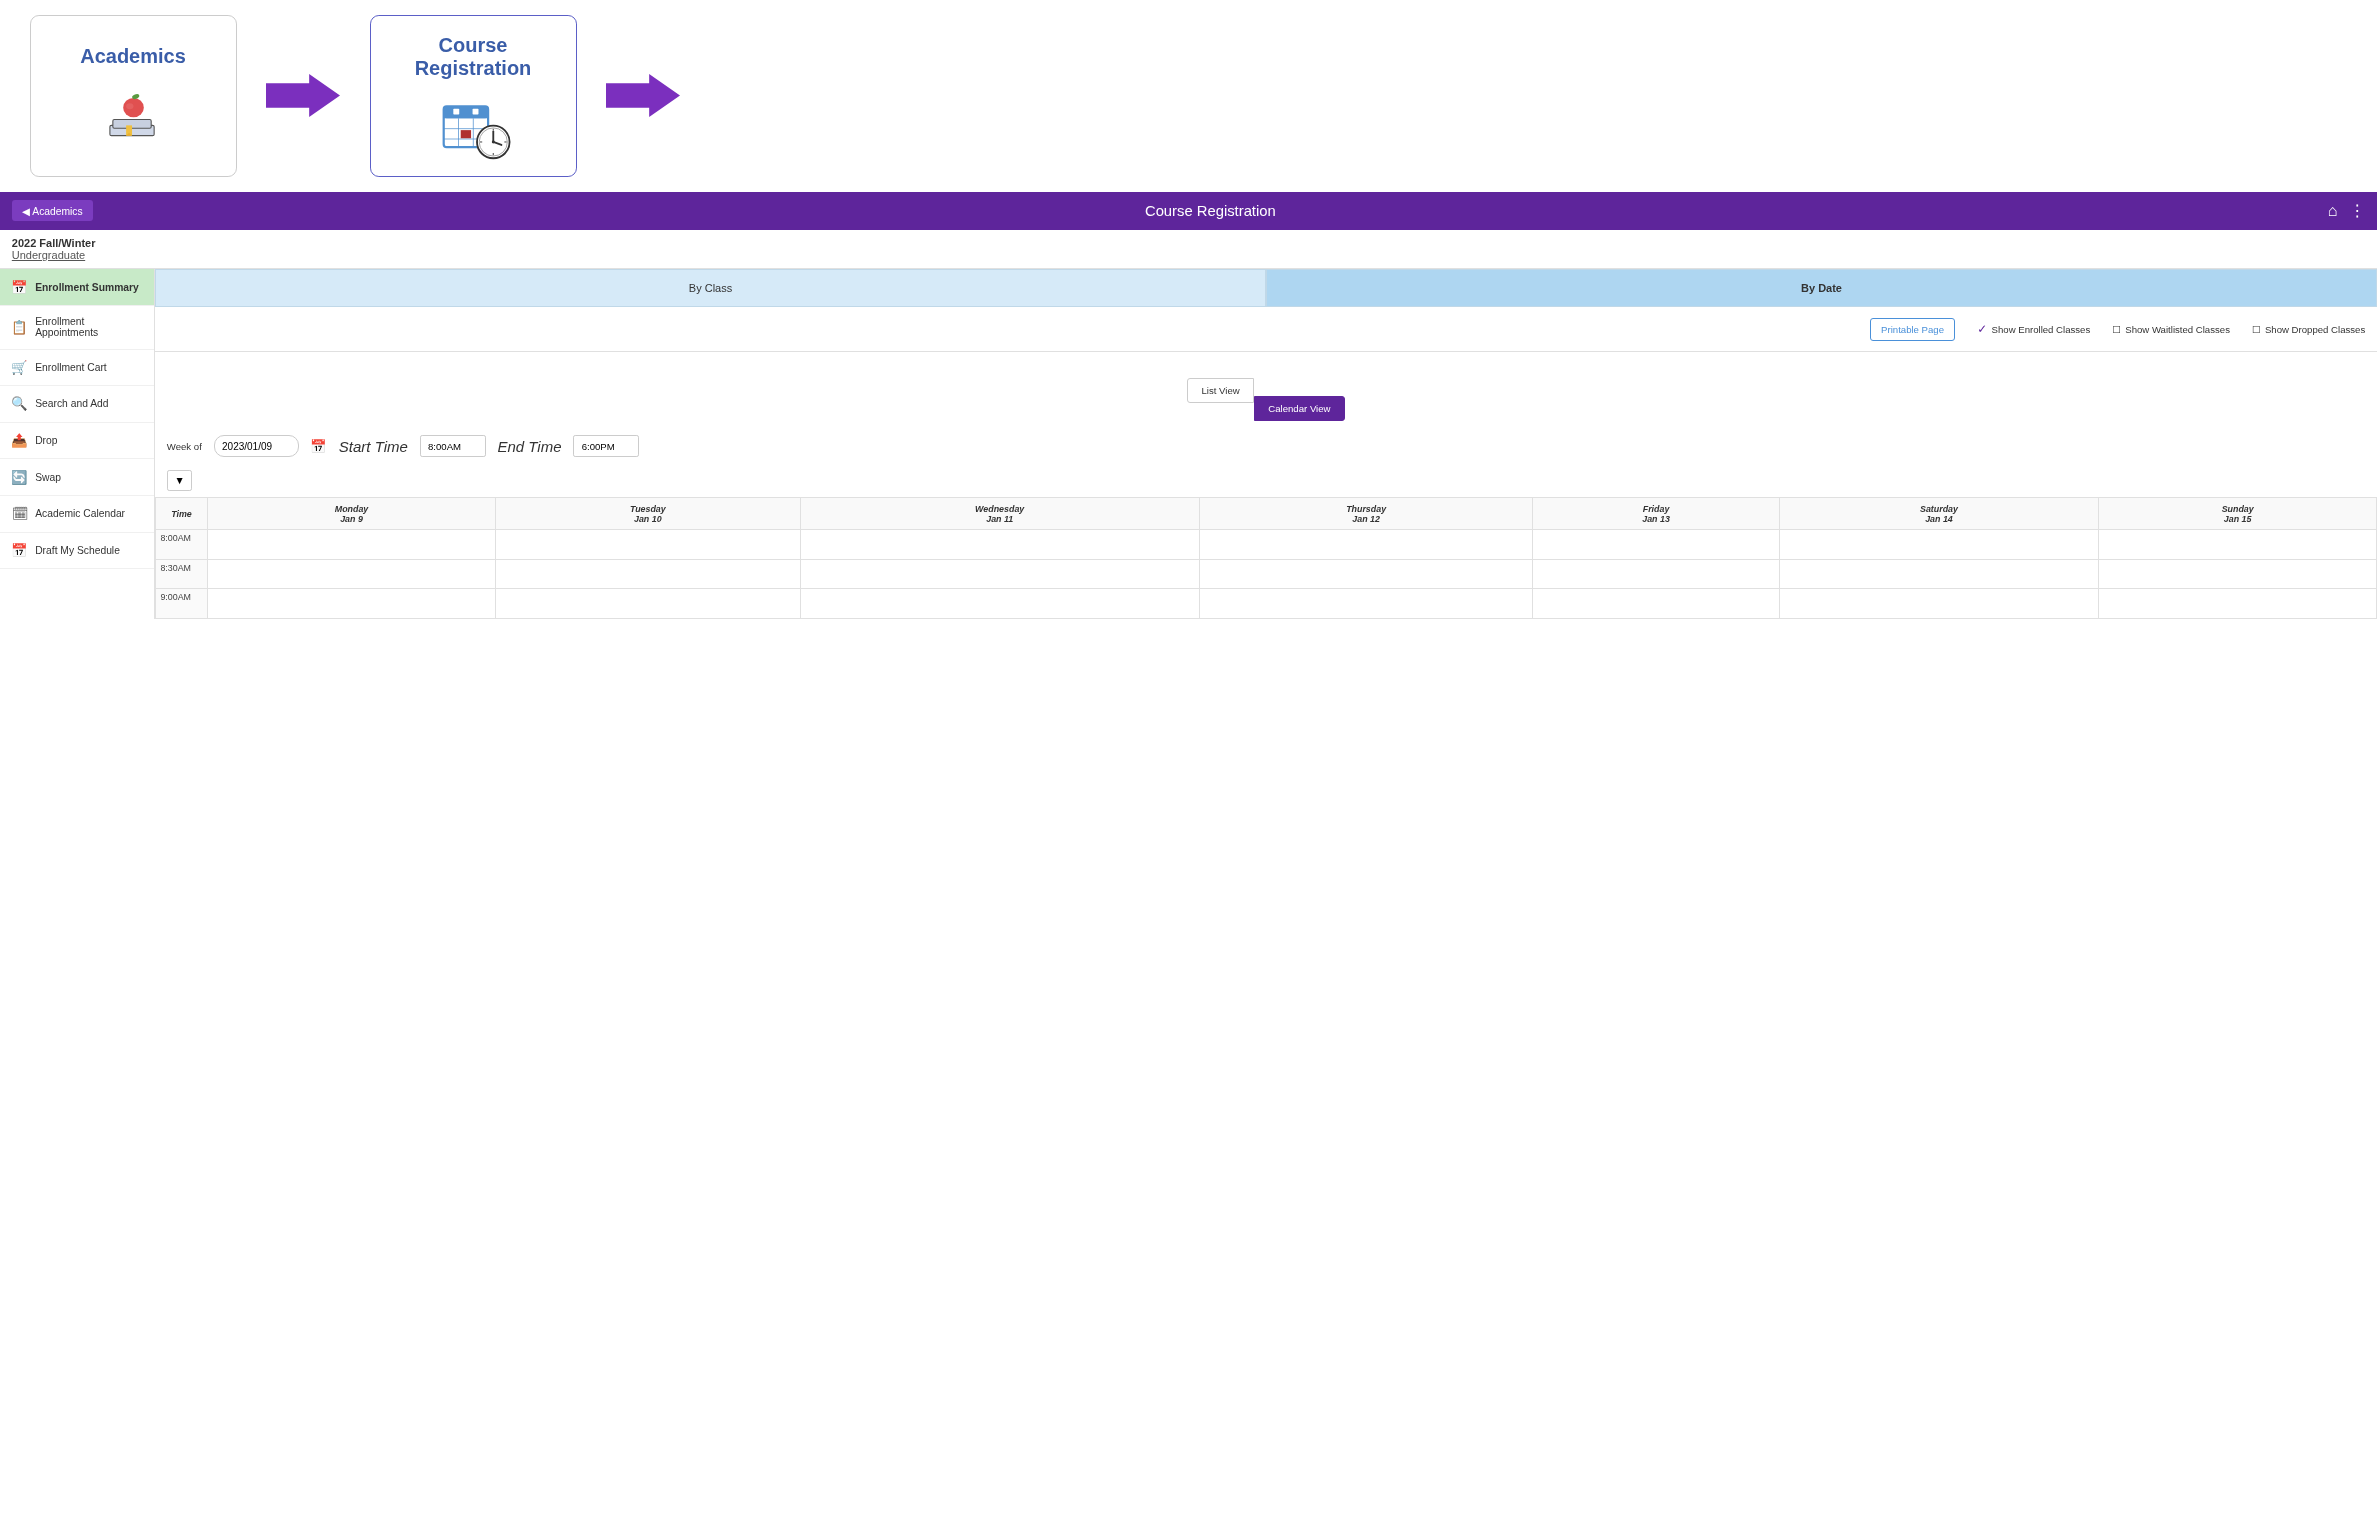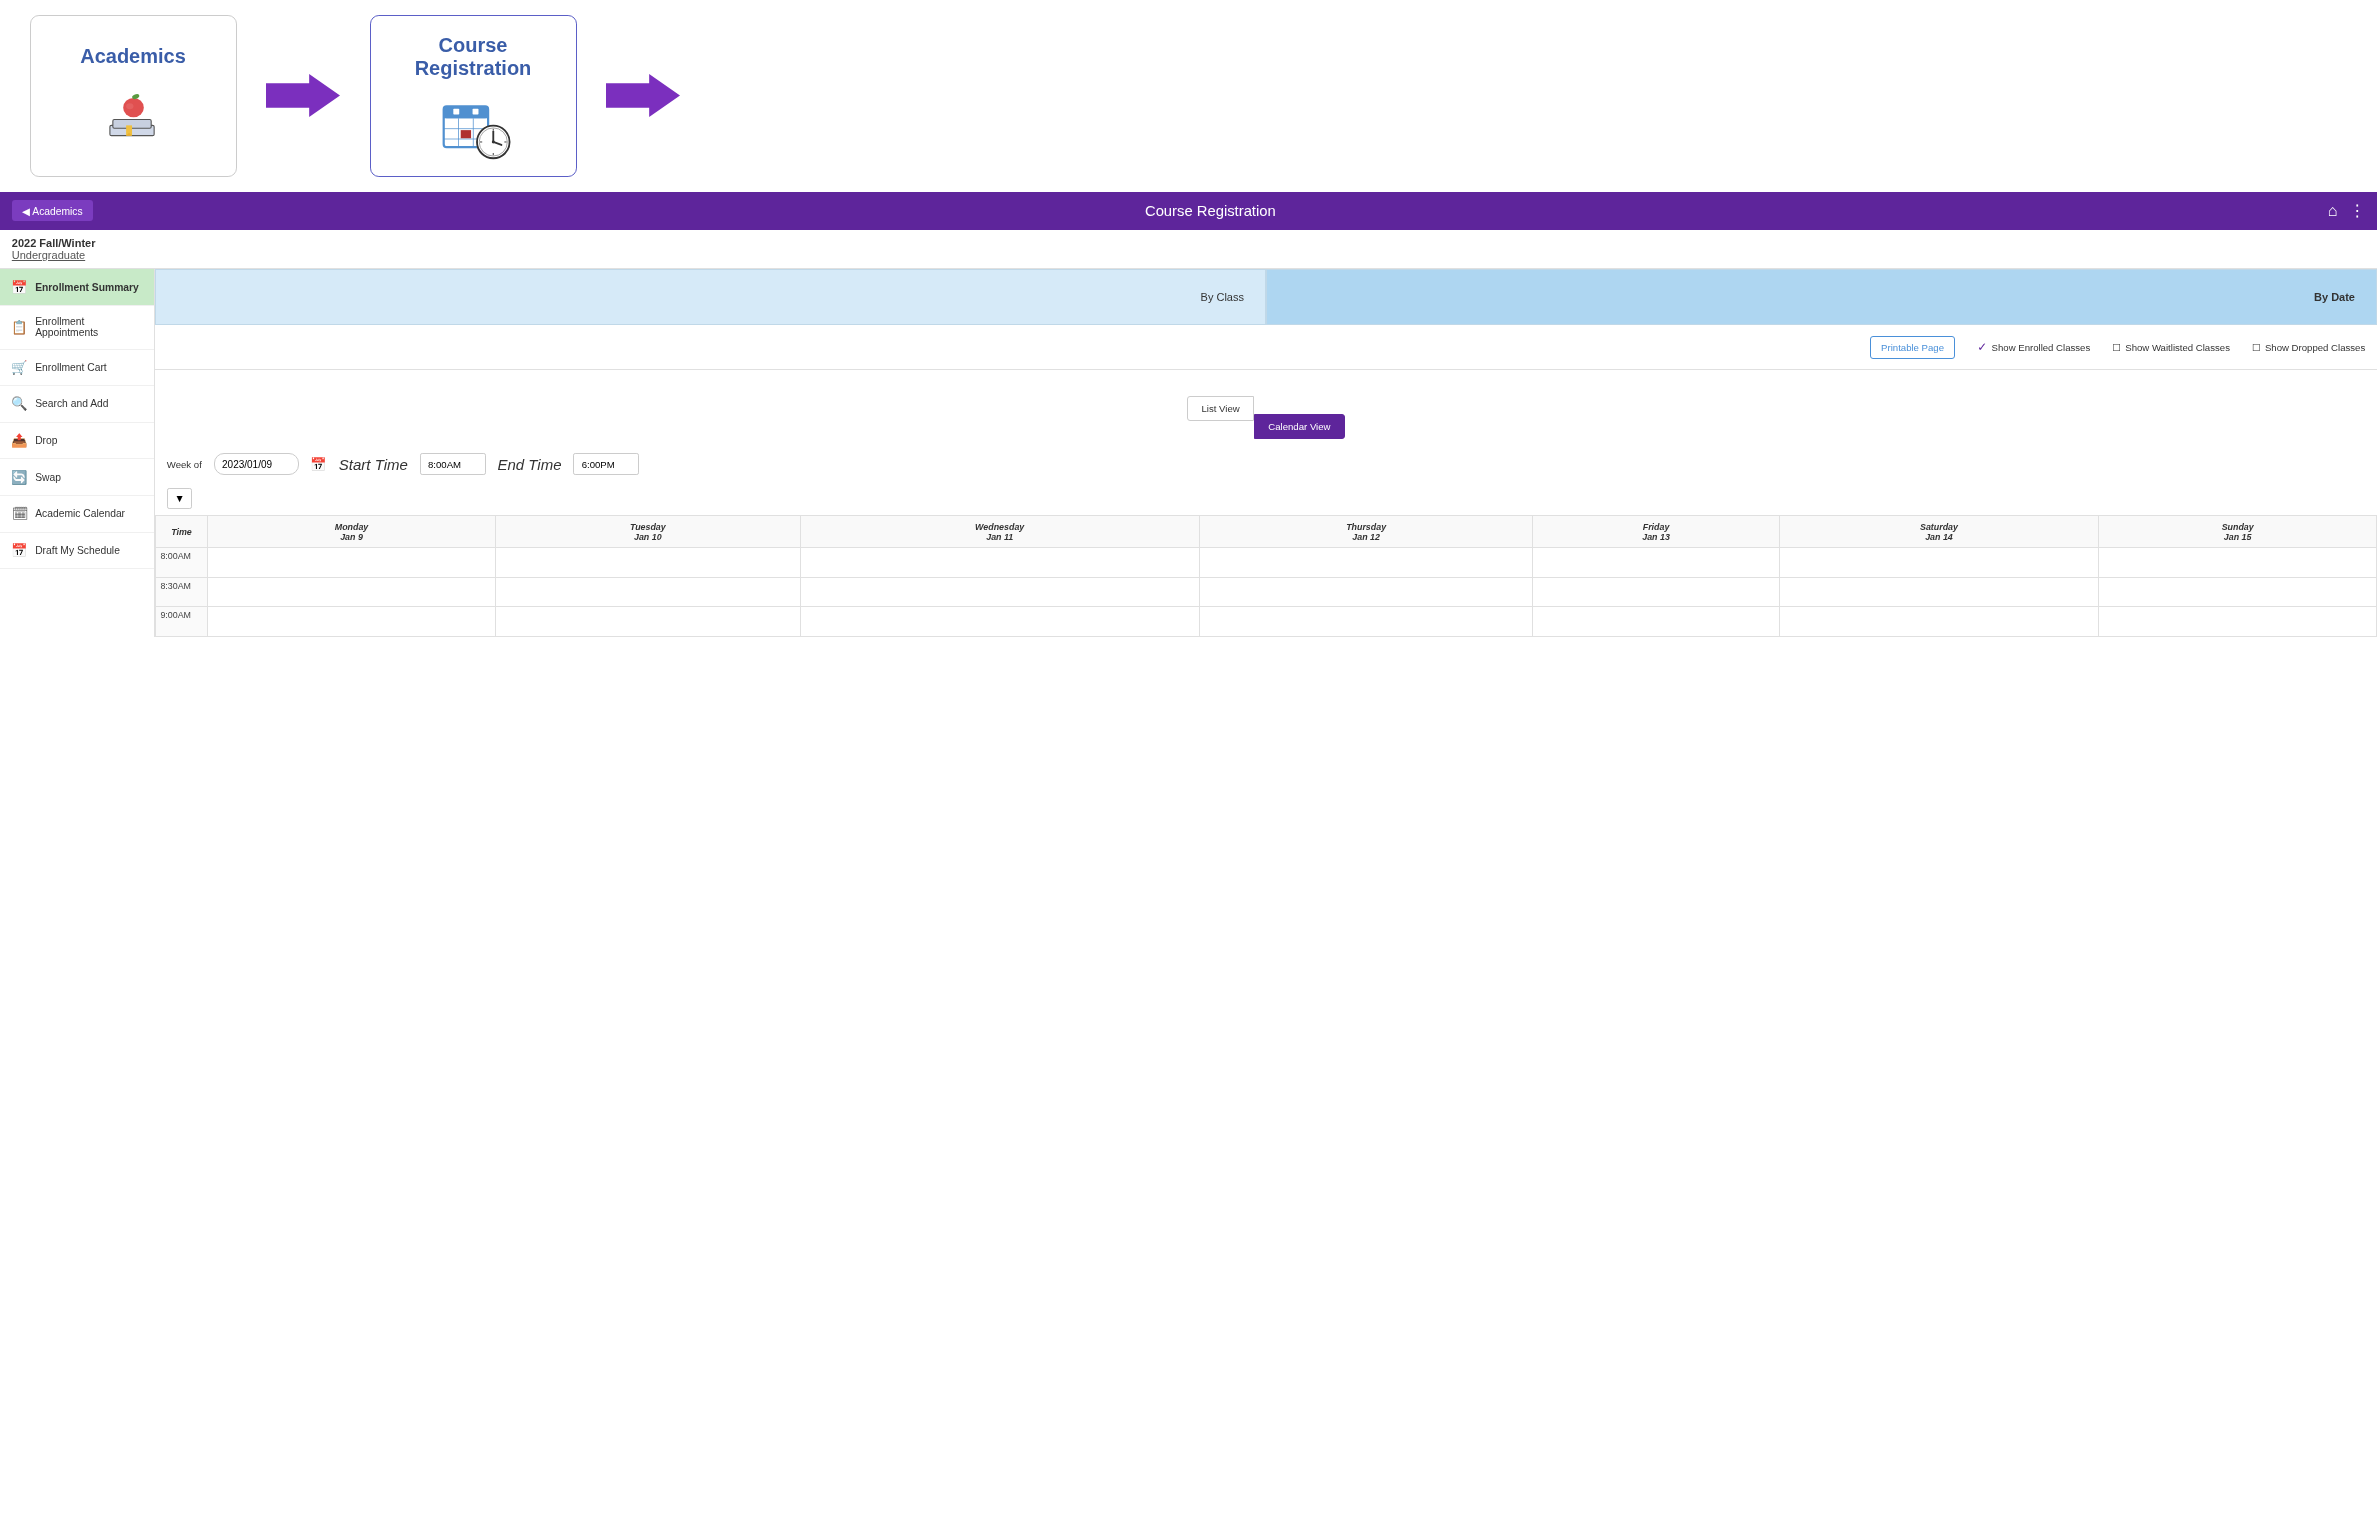--- a/index.html
+++ b/index.html
@@ -158,22 +158,22 @@
       padding: 0;
     }
 
     
     .tabs-row {
       display: flex;
     }
 
     .tab {
       flex: 1;
-      text-align: right;
-      padding: 21px;
+      text-align: center;
+      padding: 12px;
       font-size: 11px;
       cursor: pointer;
       background: #d6eaf8;
       color: #333;
       border: 0.7px solid #c0d8e8;
     }
 
     .tab.active {
       background: #aed6f1;
       font-weight: bold;

